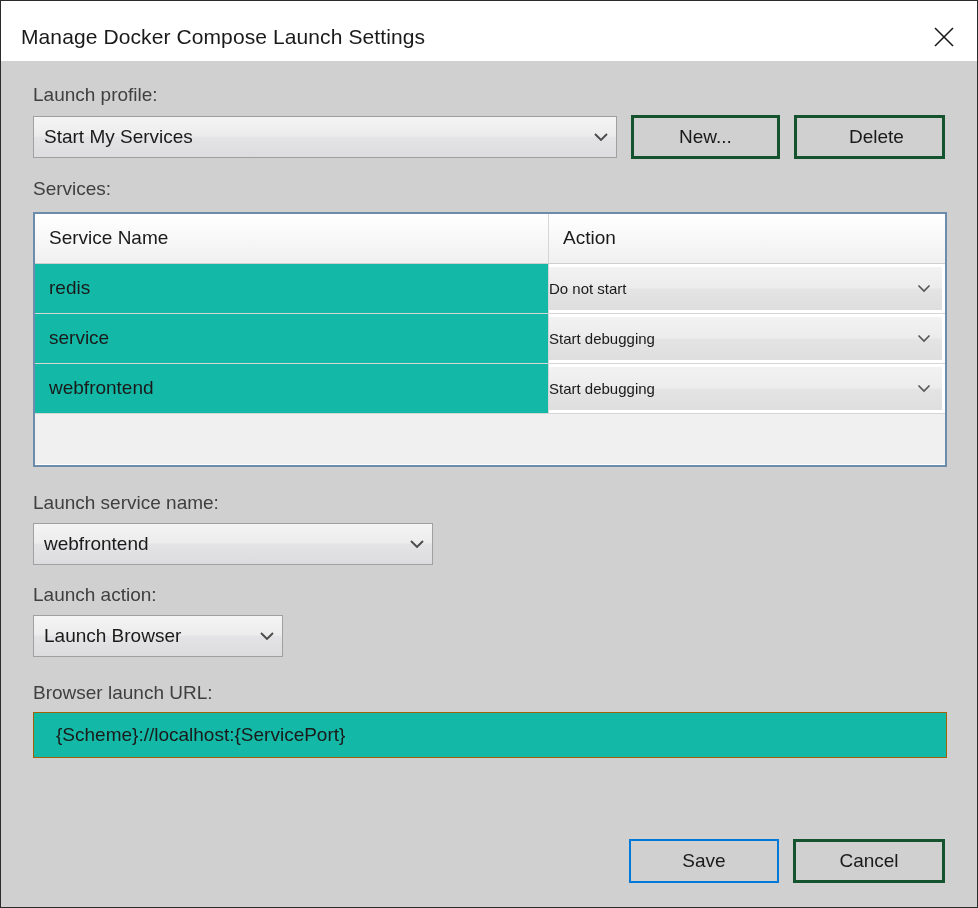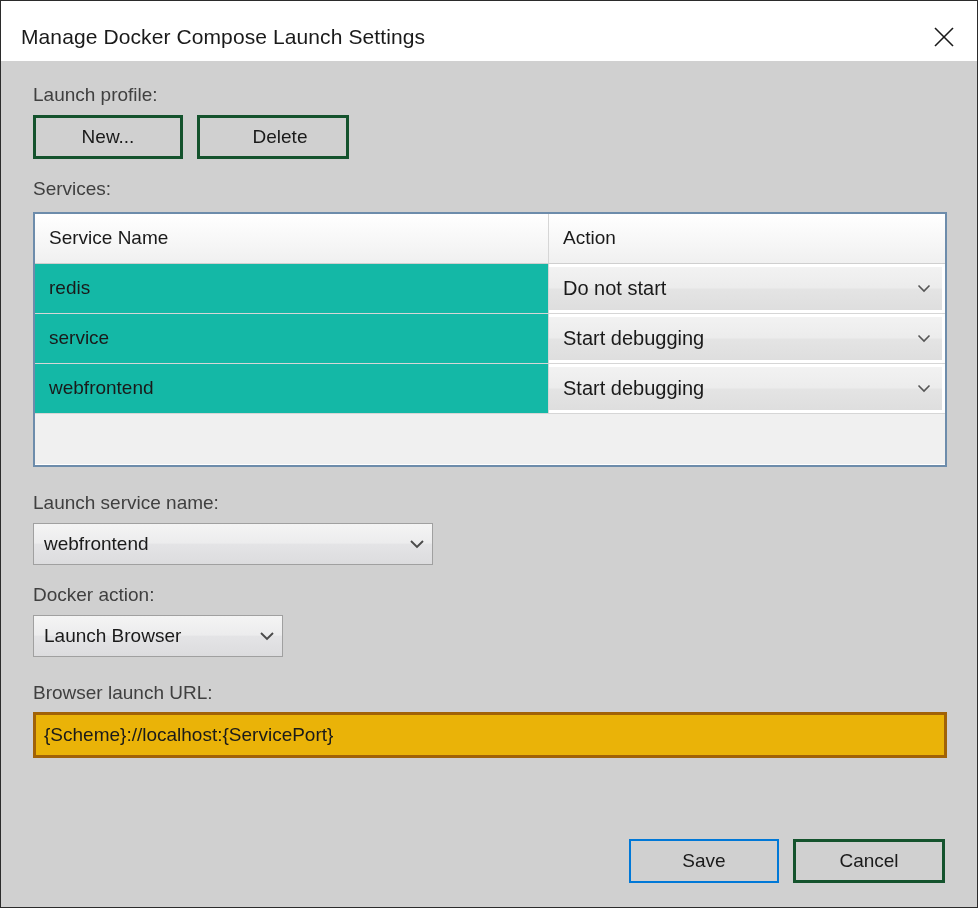--- a/index.html
+++ b/index.html
@@ -165,47 +165,46 @@
     position: absolute;
     left: 0px;
     top: 3px;
     right: 3px;
     bottom: 3px;
     background: linear-gradient(to bottom, #f2f2f2 0%, #ececec 48%, #e4e4e4 52%, #dedede 100%);
     display: flex;
     align-items: center;
   }
   .cell-action .action-text {
-    padding-left: 14px;
     flex: 1;
-    font-size: 20px;
+    font-size: 15px;
     color: #1a1a1a;
     white-space: nowrap;
   }
   .cell-action .chev {
     width: 36px;
     display: flex;
     align-items: center;
     justify-content: center;
   }
   .grid-row-empty {
     height: 50px;
     background: #f0f0f0;
     border-bottom: none;
   }
   
   .textbox {
     width: 914px;
     height: 46px;
     box-sizing: border-box;
-    background: #eab308;
-    border: 3px solid #a16207;
-    display: flex;
-    align-items: center;
-    padding-left: 8px;
+    background: #14b8a6;
+    border: 1px solid #a16207;
+    display: flex;
+    align-items: center;
+    padding-left: 22px;
     font-size: 19px;
     color: #1a1a1a;
     cursor: text;
   }
   
   .footer {
     position: absolute;
     right: 32px;
     bottom: 24px;
     display: flex;
@@ -228,20 +227,28 @@
           <line x1="20" y1="2" x2="2" y2="20" stroke="#1a1a1a" stroke-width="1.6"></line>
         </svg>
       </span>
     </div>
   </div>
 
   <div class="content">
 
     <div class="field-label">Launch profile:</div>
     <div class="row">
+      <div class="combo combo-profile">
+        <span class="combo-text">Start My Services</span>
+        <span class="chev">
+          <svg width="16" height="10" viewBox="0 0 16 10">
+            <polyline points="2,2 8,8 14,2" fill="none" stroke="#4a4a4a" stroke-width="1.9"></polyline>
+          </svg>
+        </span>
+      </div>
       <div class="btn btn-new">New...</div>
       <div class="btn btn-delete">Delete</div>
     </div>
 
     <div class="spacer-20"></div>
 
     <div class="field-label">Services:</div>
     <div class="grid">
 
       <div class="grid-row grid-header">
@@ -301,21 +308,21 @@
       <span class="combo-text">webfrontend</span>
       <span class="chev">
         <svg width="16" height="10" viewBox="0 0 16 10">
           <polyline points="2,2 8,8 14,2" fill="none" stroke="#4a4a4a" stroke-width="1.9"></polyline>
         </svg>
       </span>
     </div>
 
     <div class="spacer-20"></div>
 
-    <div class="field-label">Docker action:</div>
+    <div class="field-label">Launch action:</div>
     <div class="combo combo-action">
       <span class="combo-text">Launch Browser</span>
       <span class="chev">
         <svg width="16" height="10" viewBox="0 0 16 10">
           <polyline points="2,2 8,8 14,2" fill="none" stroke="#4a4a4a" stroke-width="1.9"></polyline>
         </svg>
       </span>
     </div>
 
     <div class="spacer-26"></div>

